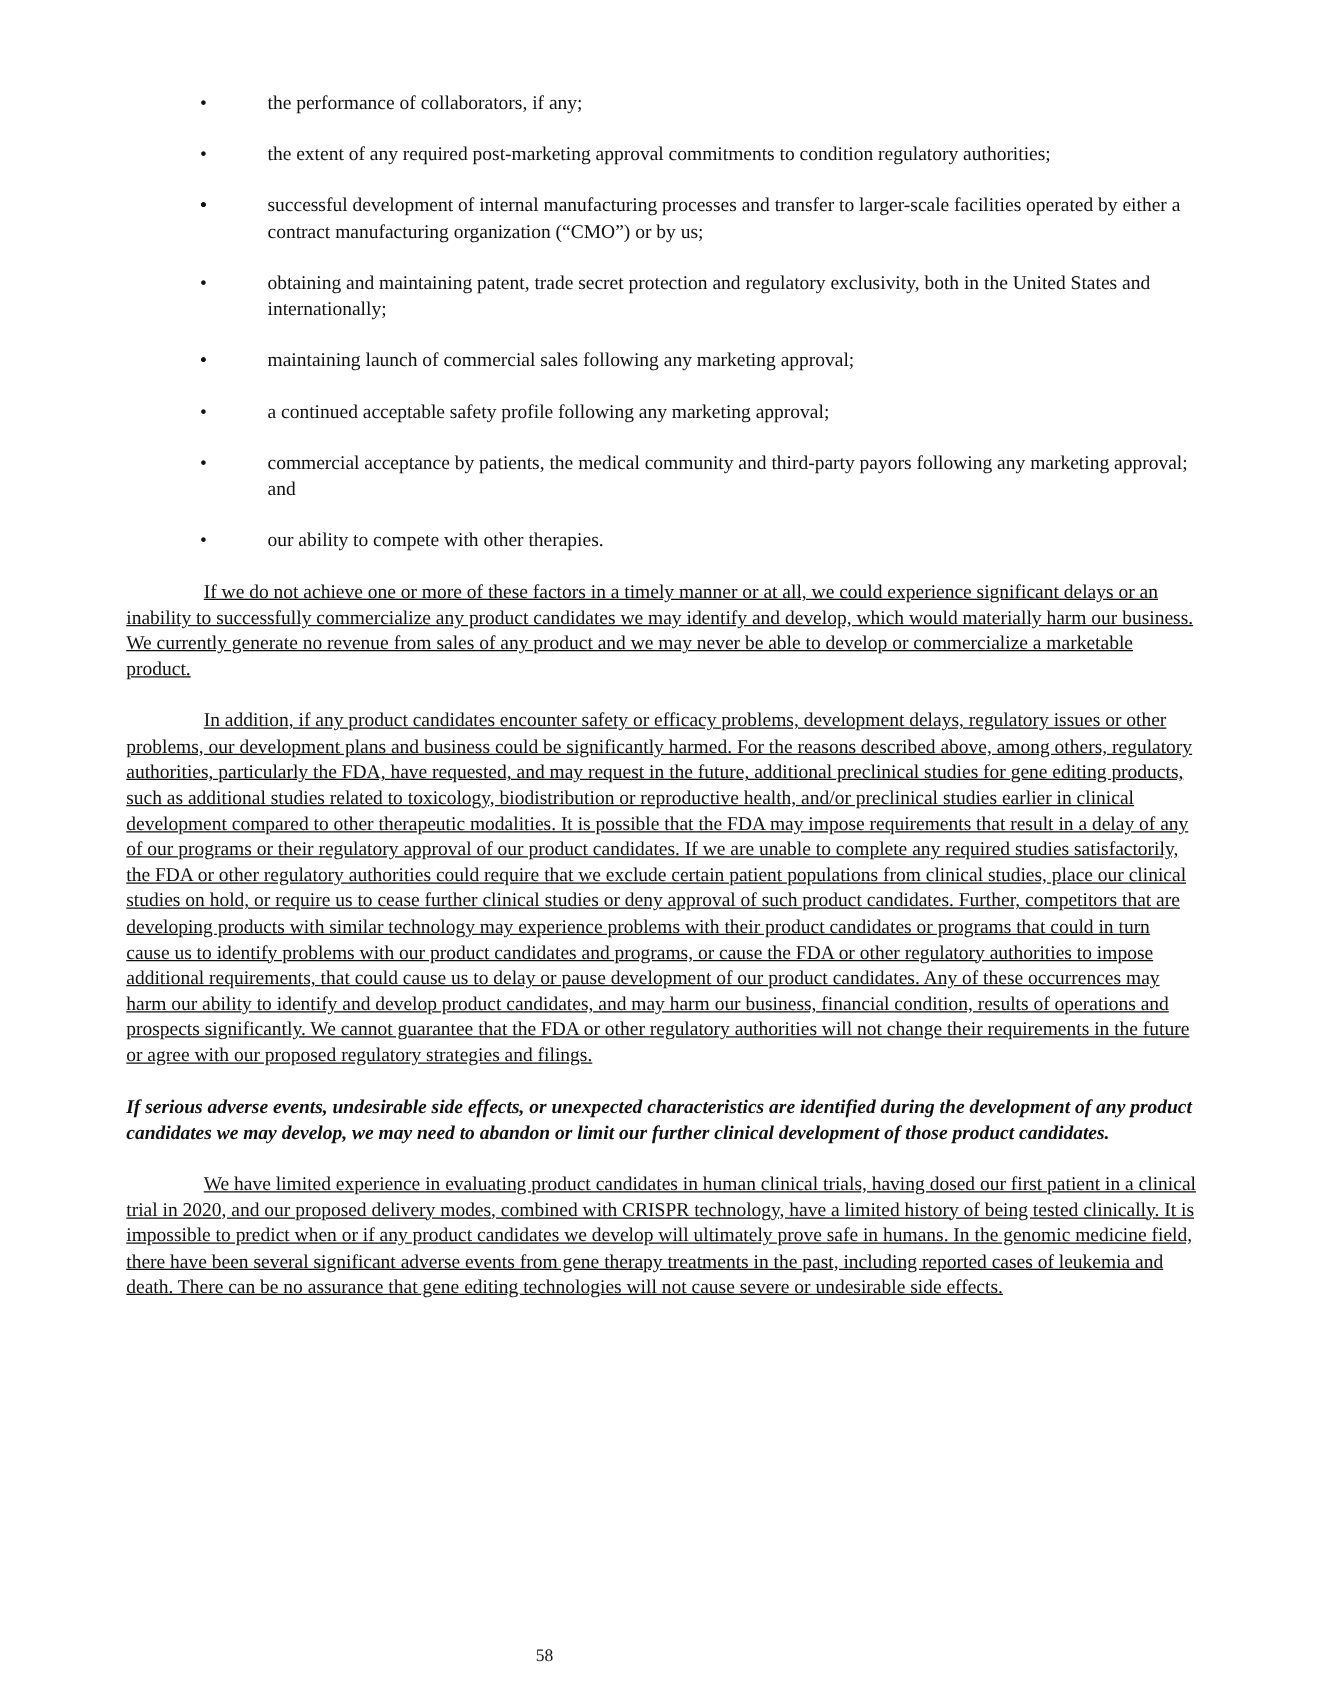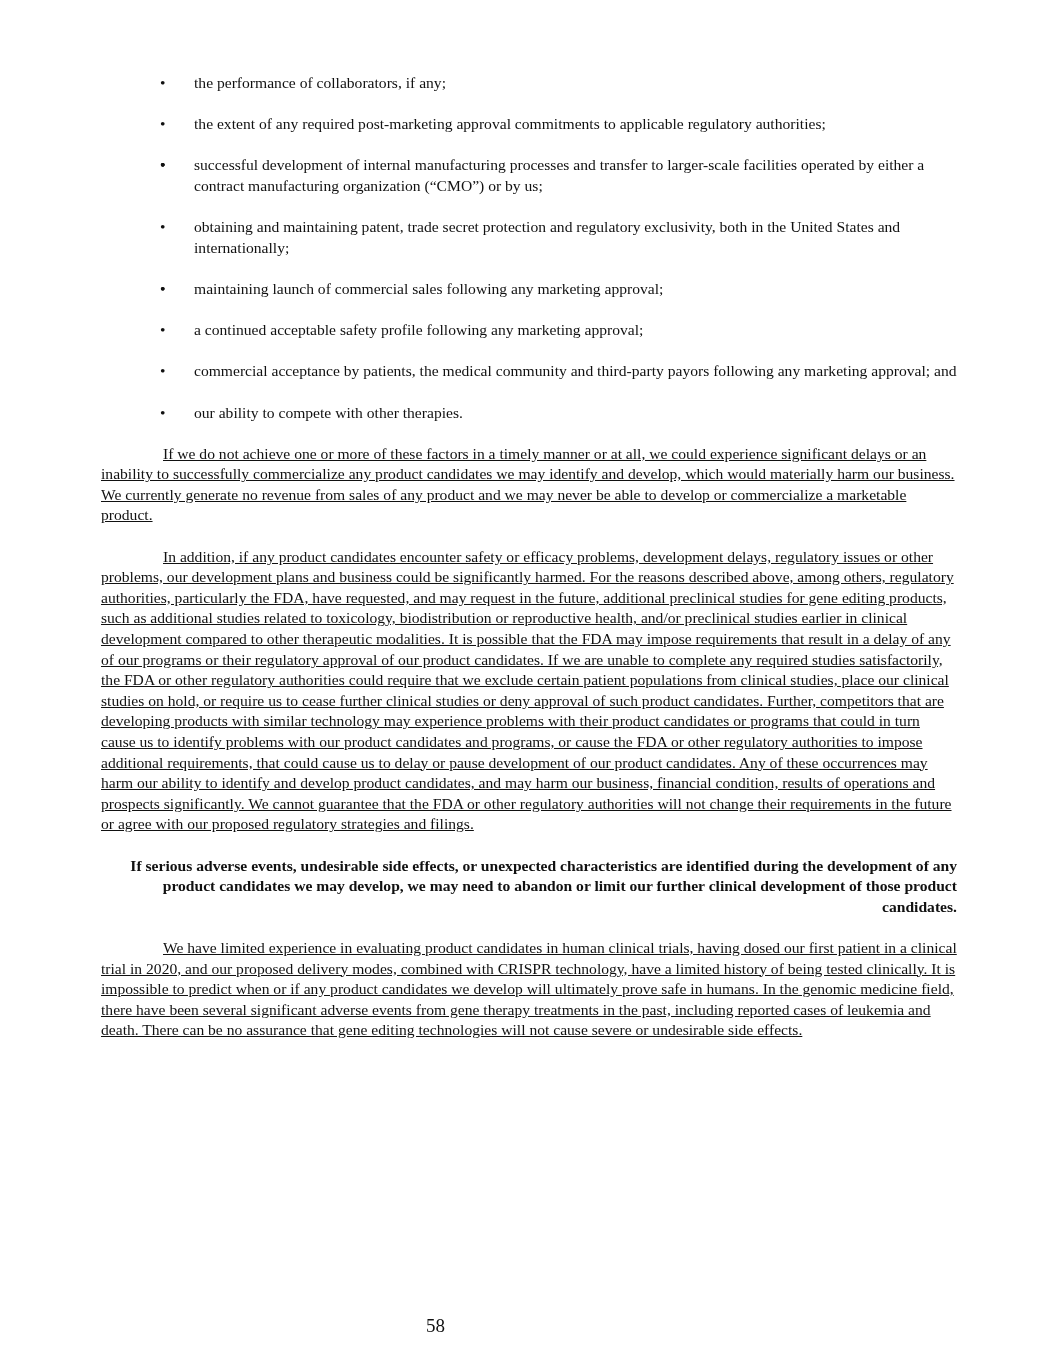--- a/index.html
+++ b/index.html
@@ -33,53 +33,54 @@
       padding-left: 93px;
       margin: 0 0 20.6px 0;
     }
     .bullet-glyph {
       position: absolute;
       left: 59px;
       top: 0;
     }
     .bullet-text {
       display: block;
+      margin-left: 20px;
     }
     .para {
       margin: 0 0 20.6px 0;
       text-indent: 62px;
       text-align: left;
       text-decoration: underline;
     }
     .heading {
       margin: 0 0 20.6px 0;
       font-weight: bold;
-      text-align: right;
+      font-style: italic;
     }
     .page-number {
       position: absolute;
       left: 0;
       width: 871px;
       top: 1316px;
       text-align: center;
-      font-size: 19px;
+      font-size: 14px;
     }
   </style>
 </head>
 <body>
 
 <div class="page">
   <ul class="bullet-list">
     <li class="bullet-item">
       <span class="bullet-glyph">•</span>
       <span class="bullet-text">the performance of collaborators, if any;</span>
     </li>
     <li class="bullet-item">
       <span class="bullet-glyph">•</span>
-      <span class="bullet-text">the extent of any required post-marketing approval commitments to applicable regulatory authorities;</span>
+      <span class="bullet-text">the extent of any required post-marketing approval commitments to condition regulatory authorities;</span>
     </li>
     <li class="bullet-item">
       <span class="bullet-glyph">•</span>
     </li>
     <li class="bullet-item">
       <span class="bullet-glyph">•</span>
     </li>
     <li class="bullet-item">
       <span class="bullet-glyph">•</span>
       <span class="bullet-text">successful development of internal manufacturing processes and transfer to larger-scale facilities operated by either a contract manufacturing organization (“CMO”) or by us;</span>

